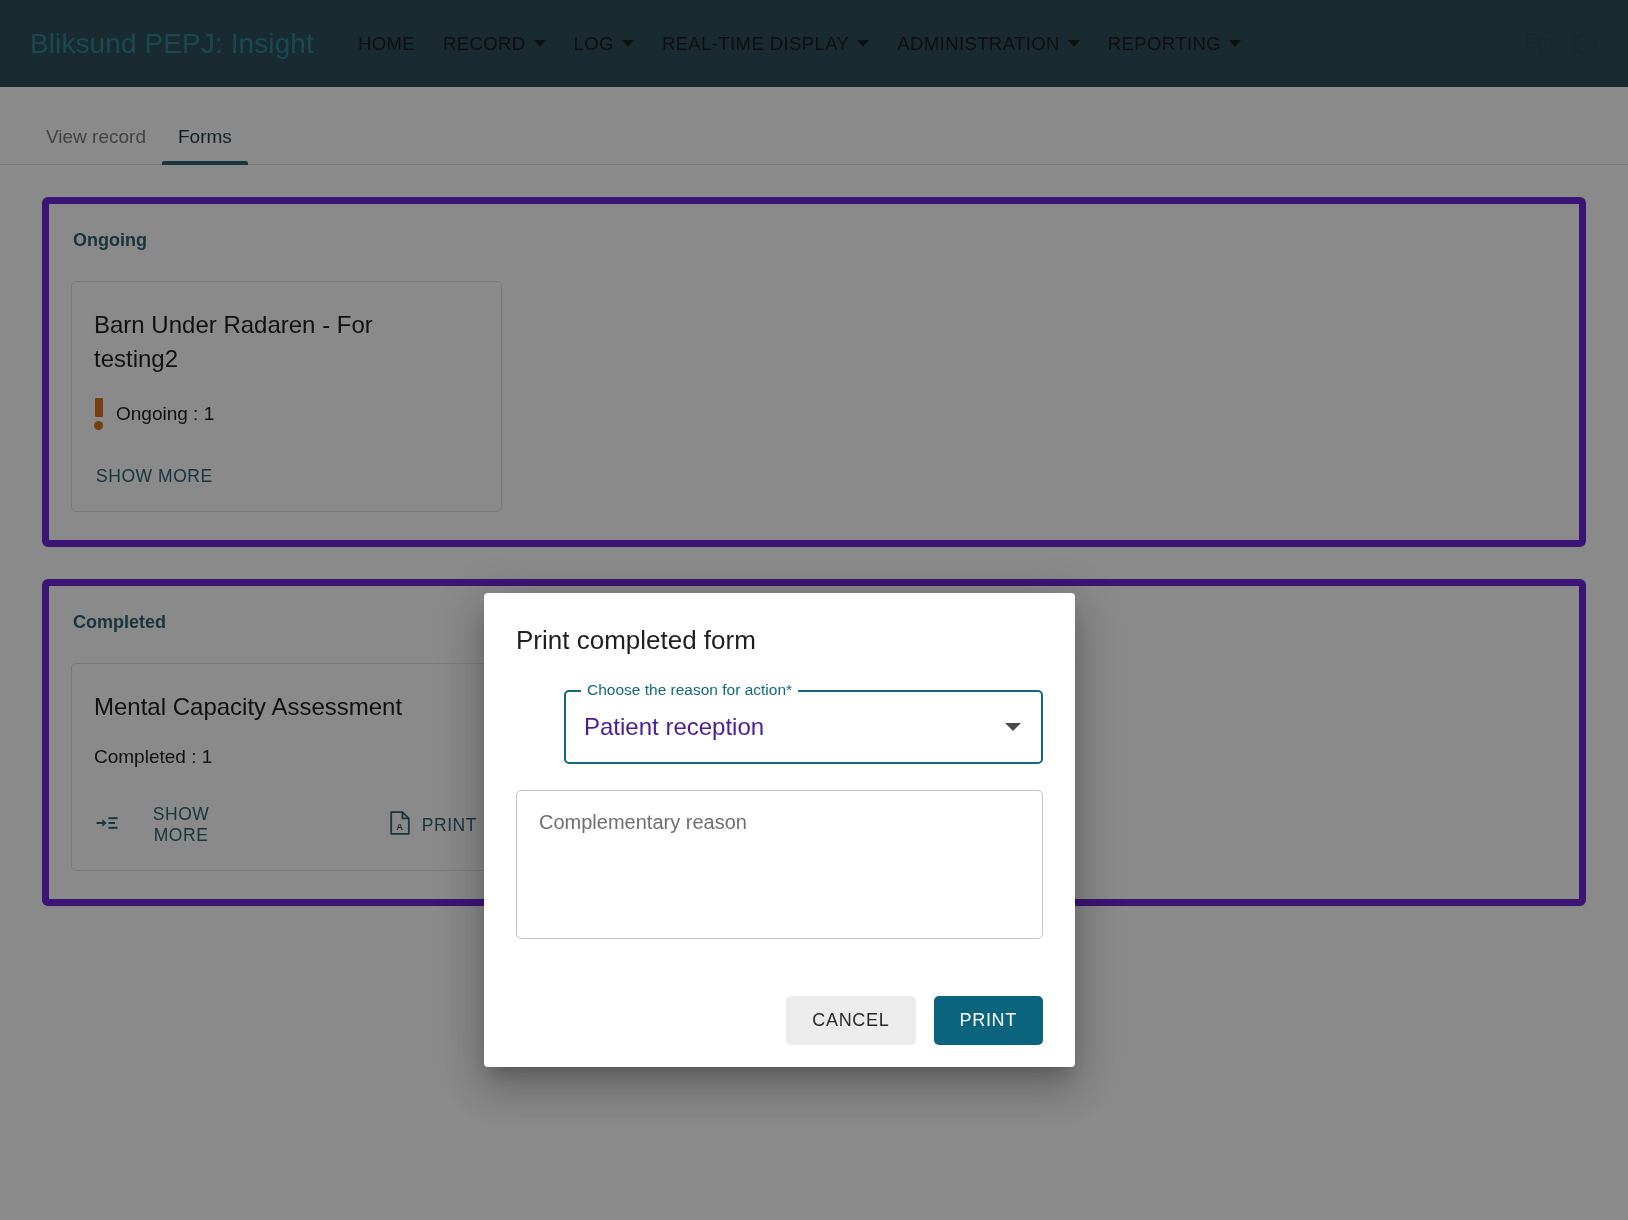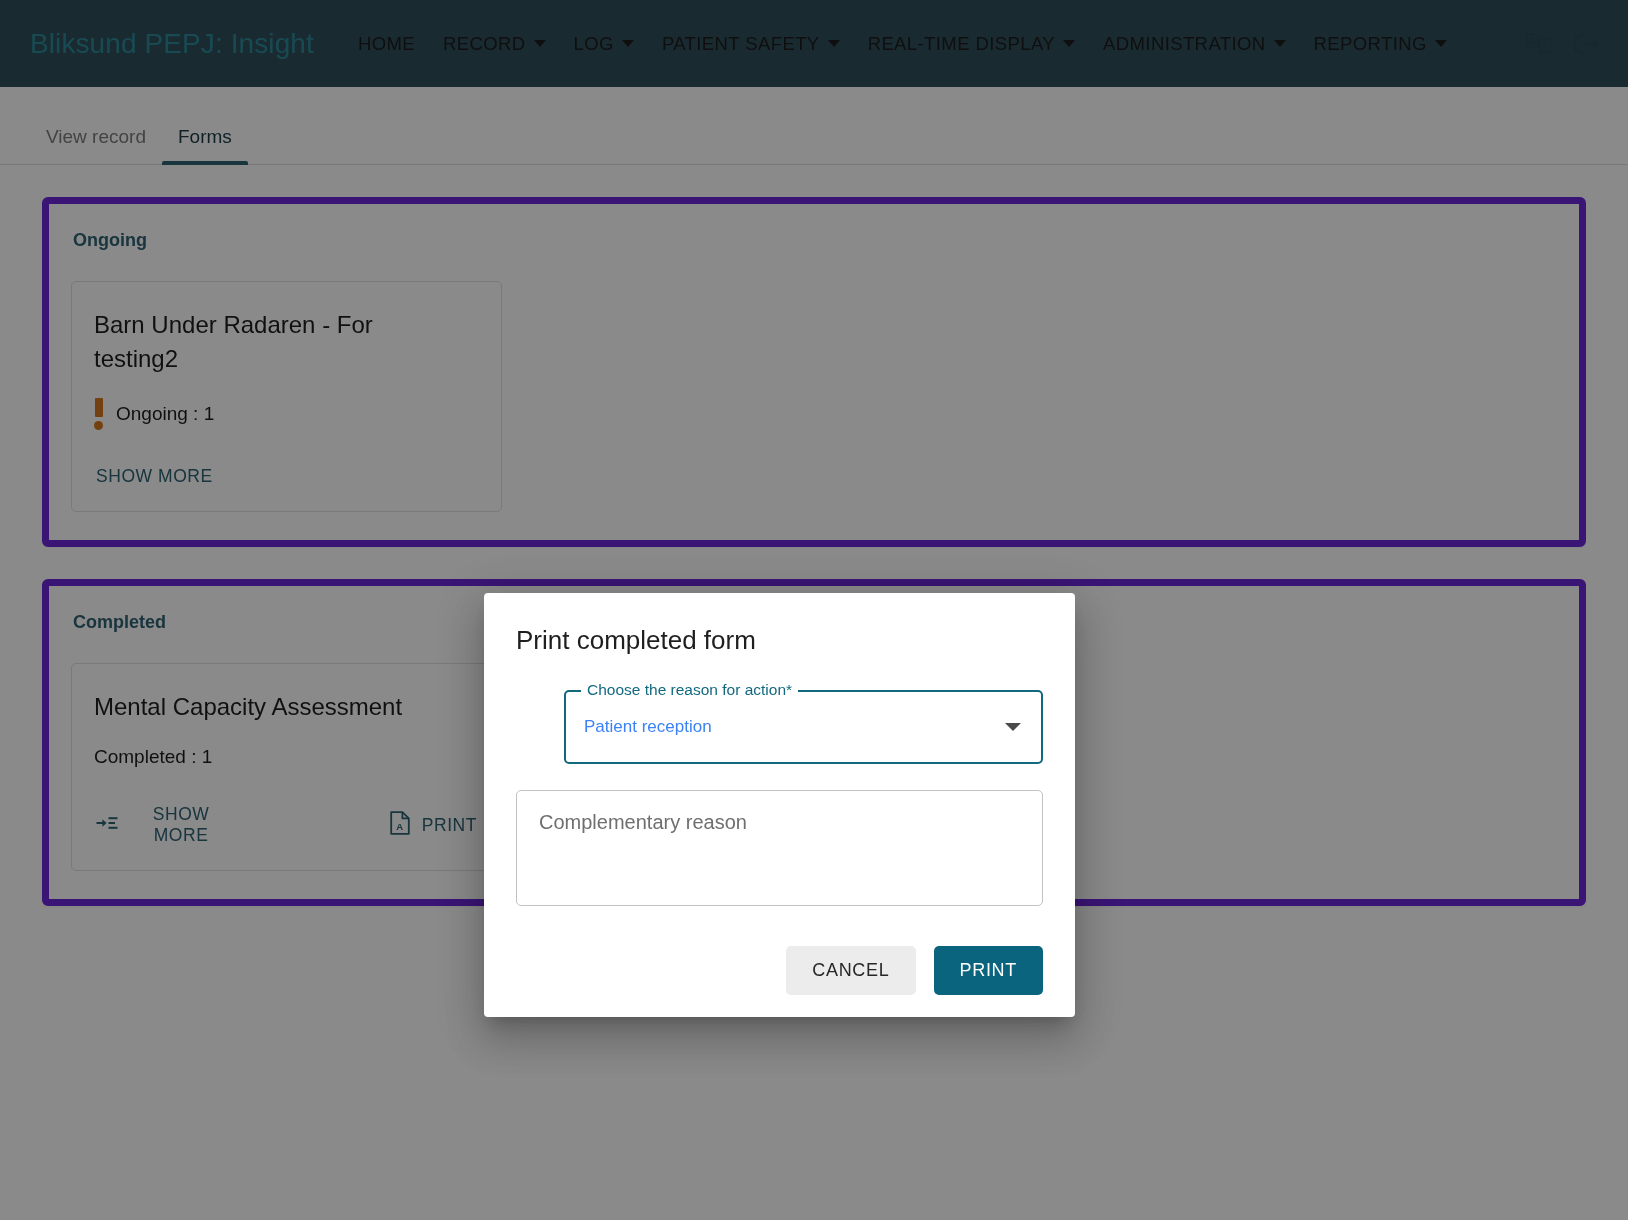--- a/index.html
+++ b/index.html
@@ -195,44 +195,44 @@
     padding: 0 6px;
     font-size: 15.5px;
     color: #12697f;
     line-height: 18px;
     white-space: nowrap;
   }
   .field-outline .value {
     position: absolute;
     left: 20px; top: 0; bottom: 0; right: 54px;
     display: flex; align-items: center;
-    font-size: 17px;
-    color: #3b82f6;
+    font-size: 24px;
+    color: #4c1d95;
   }
   .field-outline .arrow {
     position: absolute;
     right: 22px; top: 50%;
     transform: translateY(-50%);
     width: 0; height: 0;
     border-left: 8px solid transparent;
     border-right: 8px solid transparent;
     border-top: 8px solid #4a4a4a;
     cursor: pointer;
   }
   .field-outline .hit {
     position: absolute; inset: 0;
     cursor: pointer;
   }
 
   .textarea-box {
-    height: 116px;
+    height: 149px;
     border: 1px solid #c3c3c3;
     border-radius: 5px;
     padding: 18px 20px;
-    margin-bottom: 30px;
+    margin-bottom: 47px;
   }
   .textarea-box textarea {
     width: 100%; height: 100%;
     border: none; outline: none; resize: none;
     font-size: 20px;
     font-family: inherit;
     color: #1f1f1f;
     background: transparent;
   }
   .textarea-box textarea::placeholder { color: #6f6f6f; }
@@ -267,24 +267,20 @@
     <div class="navlinks">
       <div class="navitem">
         <span>HOME</span>
       </div>
       <div class="navitem">
         <span>RECORD</span>
         <i class="caret"></i>
       </div>
       <div class="navitem">
         <span>LOG</span>
-        <i class="caret"></i>
-      </div>
-      <div class="navitem">
-        <span>PATIENT SAFETY</span>
         <i class="caret"></i>
       </div>
       <div class="navitem">
         <span>REAL-TIME DISPLAY</span>
         <i class="caret"></i>
       </div>
       <div class="navitem">
         <span>ADMINISTRATION</span>
         <i class="caret"></i>
       </div>

